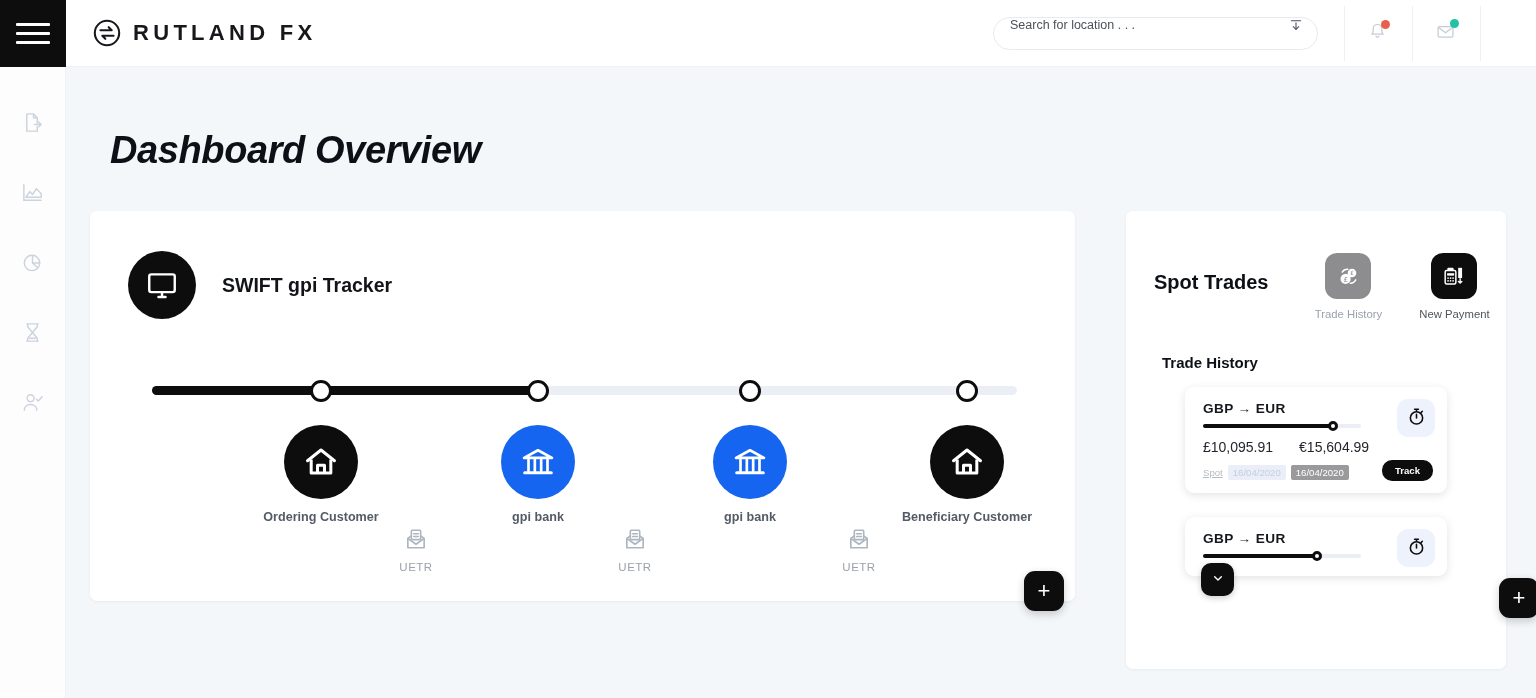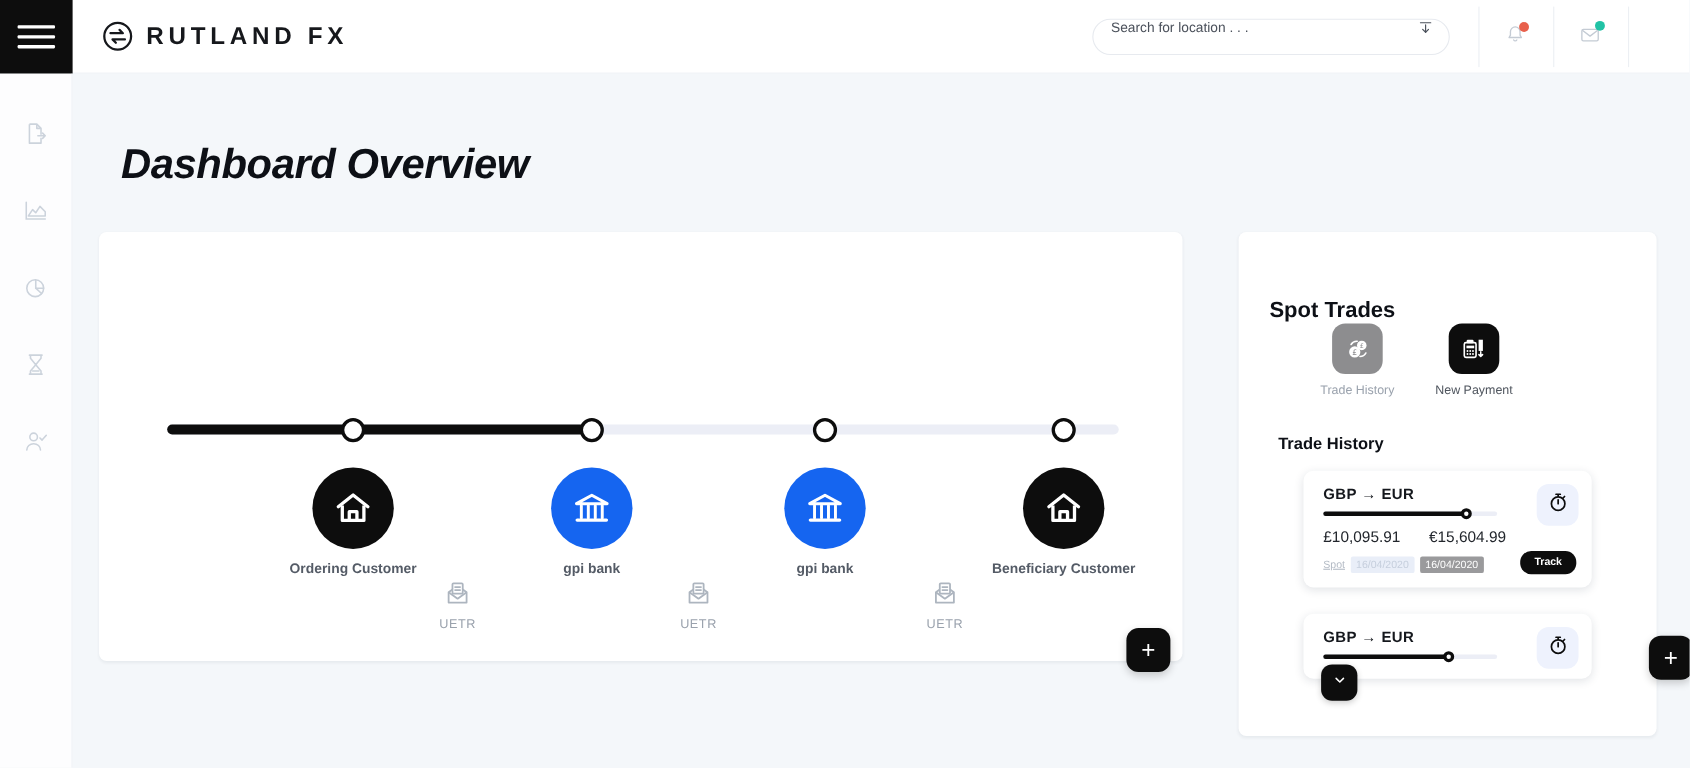--- a/index.html
+++ b/index.html
@@ -116,21 +116,21 @@
     background: #0d0d0d; display: flex; align-items: center; justify-content: center;
     cursor: pointer; box-shadow: 0 3px 8px rgba(0,0,0,.2);
   }
   .fab-plus { color: #fff; font-size: 22px; line-height: 1; font-weight: 300; }
 
   
   .spot-card {
     position: absolute; left: 1060px; top: 144px; width: 380px; height: 458px;
     background: #fff; border-radius: 7px; box-shadow: 0 1px 3px rgba(20,30,50,.06);
   }
-  .spot-head { display: flex; align-items: flex-start; padding: 42px 0 0 28px; flex-direction: column; }
+  .spot-head { display: flex; align-items: flex-start; padding: 42px 0 0 28px; }
   .spot-title { font-size: 20px; font-weight: bold; color: #0d1016; margin-top: 18px; }
   .spot-actions { display: flex; gap: 34px; margin-left: 44px; }
   .spot-action { text-align: center; width: 72px; cursor: pointer; }
   .spot-icon {
     width: 46px; height: 46px; border-radius: 12px; margin: 0 auto;
     display: flex; align-items: center; justify-content: center;
   }
   .spot-icon.gray { background: #8d8d8f; }
   .spot-icon.black { background: #0d0d0d; }
   .spot-action-label { margin-top: 9px; font-size: 11.3px; color: #4f555e; }
@@ -293,20 +293,29 @@
       </span>
     </div>
   </div>
 
   <div class="main">
 
     <div class="page-title">Dashboard Overview</div>
 
     <div class="gpi-card">
 
+      <div class="gpi-head">
+        <div class="gpi-circle">
+          <svg viewBox="0 0 24 24" width="34" height="34">
+            <rect x="3" y="4.5" width="18" height="12.5" rx="1.4" fill="none" stroke="#fff" stroke-width="1.7"></rect>
+            <path d="M9.5 20.5h5M12 17v3.5" stroke="#fff" stroke-width="1.7" stroke-linecap="round" fill="none"></path>
+          </svg>
+        </div>
+        <div class="gpi-title">SWIFT gpi Tracker</div>
+      </div>
 
       <div class="track-area">
         <div class="track-line"></div>
         <div class="track-fill" style="width:380px;"></div>
 
         <div class="node done" style="left:231px;"></div>
         <div class="node done" style="left:448px;"></div>
         <div class="node todo" style="left:660px;"></div>
         <div class="node todo" style="left:877px;"></div>
 

